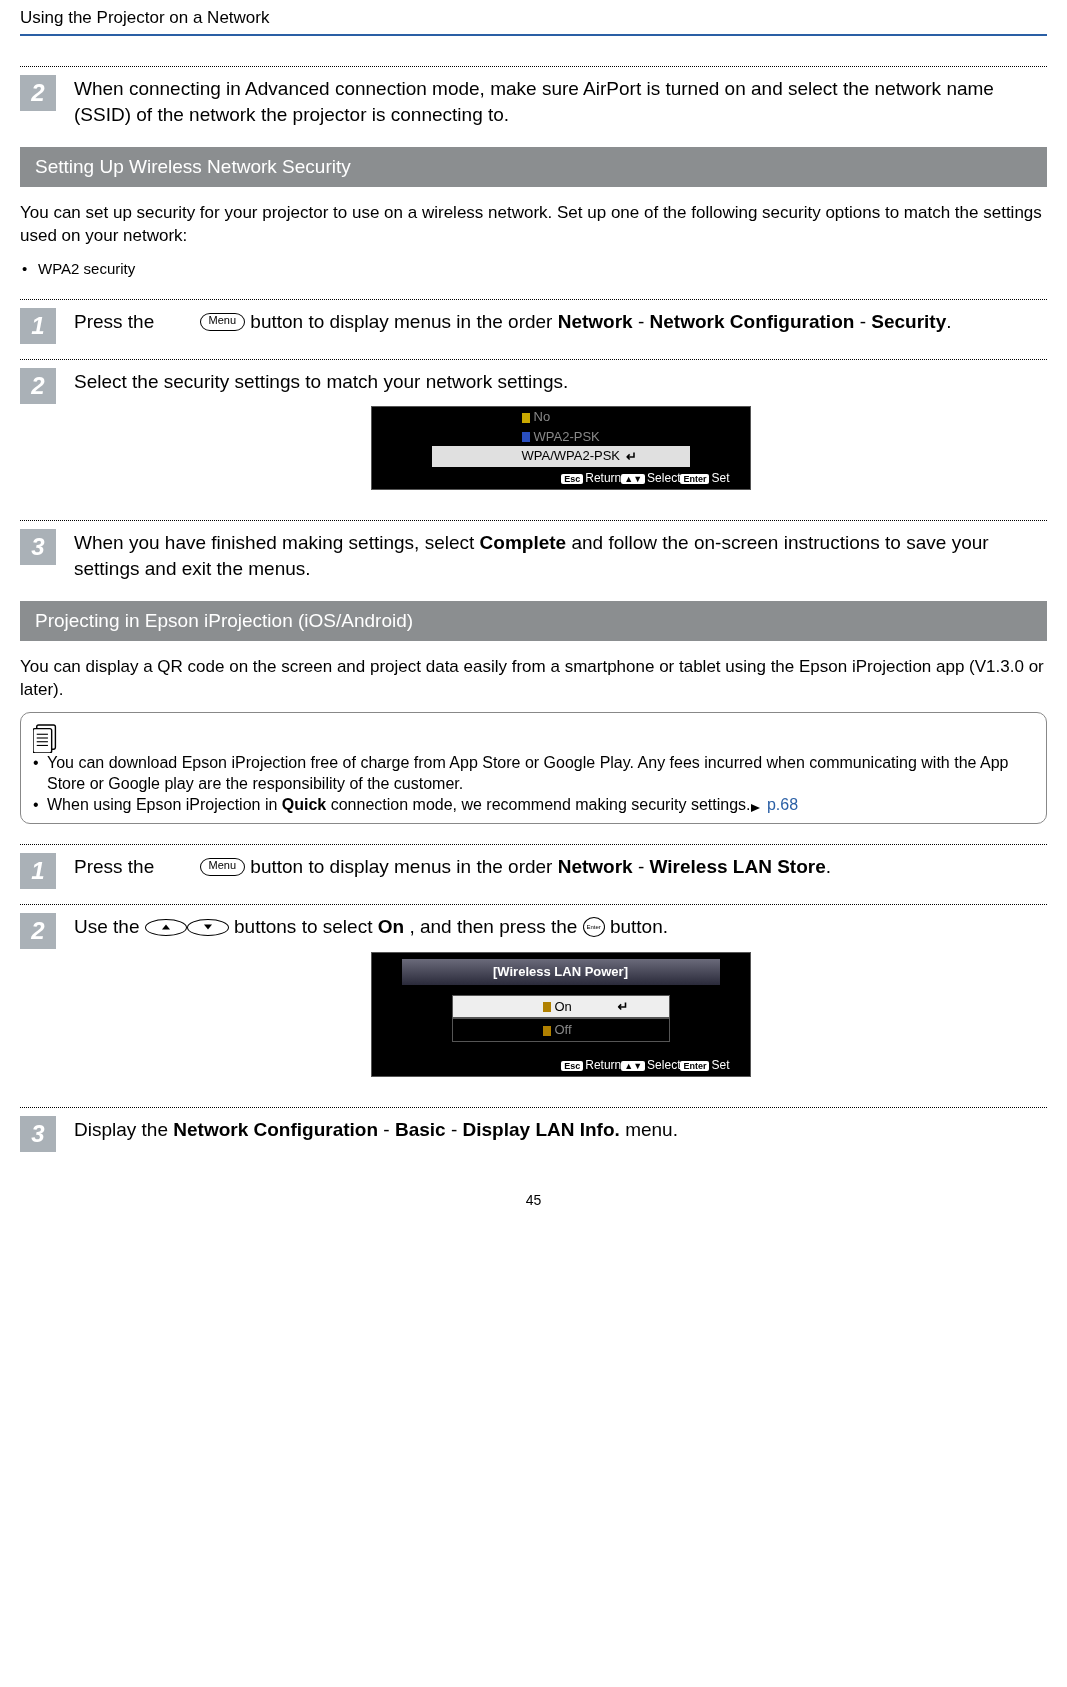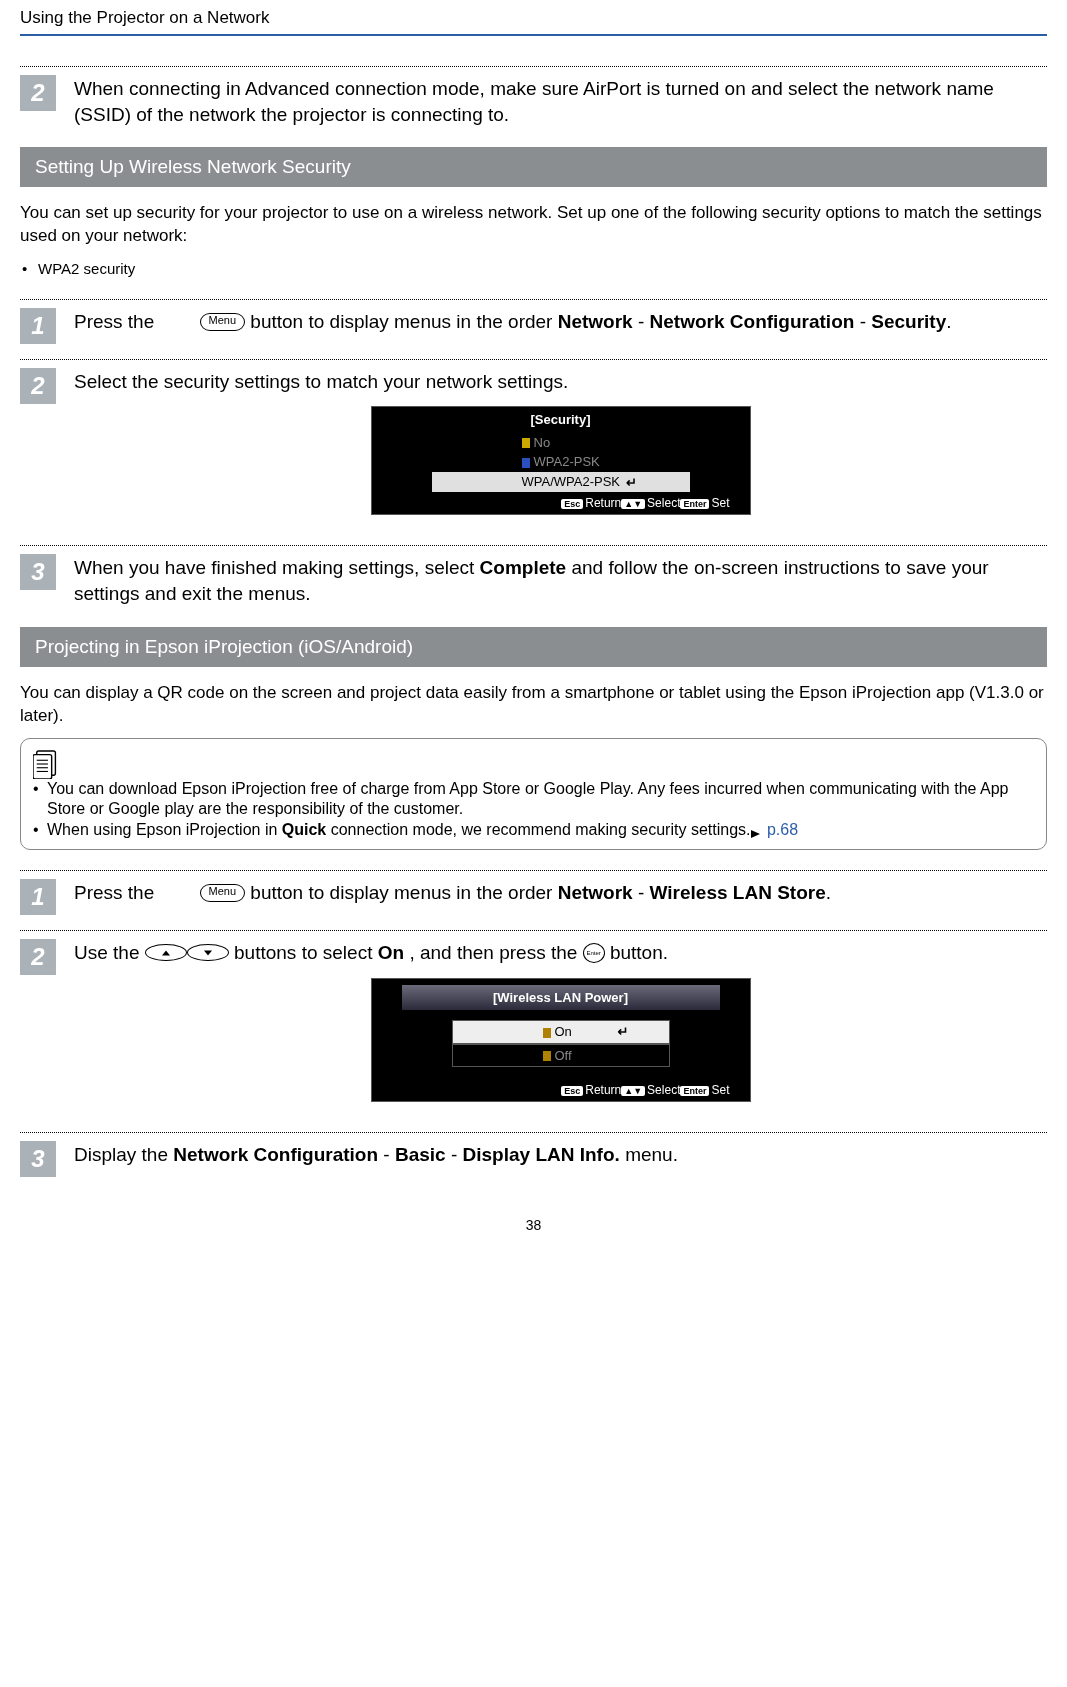--- a/index.html
+++ b/index.html
@@ -324,21 +324,20 @@
   </div>
 </div>
 
 <div class="dotted-line"></div>
 
 <div class="step-row">
   <div class="step-num">2</div>
   <div class="step-text">
     <span>Select the security settings to match your network settings.</span>
     <div class="screenshot osd-security">
-      <div class="osd-title">[Security]</div>
       <div class="osd-option"><span class="marker yellow"></span><span>No</span></div>
       <div class="osd-option"><span class="marker blue"></span><span>WPA2-PSK</span></div>
       <div class="osd-selected"><span class="marker sel"></span><span>WPA/WPA2-PSK</span><span class="ret">↵</span></div>
       <div class="osd-footer">
         <span><span class="key">Esc</span><span>Return</span></span>
         <span><span class="key">▲▼</span><span>Select</span></span>
         <span><span class="key">Enter</span><span>Set</span></span>
       </div>
     </div>
   </div>
@@ -432,13 +431,13 @@
     <span>Display the </span>
     <b>Network Configuration</b>
     <span> - </span>
     <b>Basic</b>
     <span> - </span>
     <b>Display LAN Info.</b>
     <span> menu.</span>
   </div>
 </div>
 
-<div class="page-number">38</div>
+<div class="page-number">45</div>
 
 </body></html>

